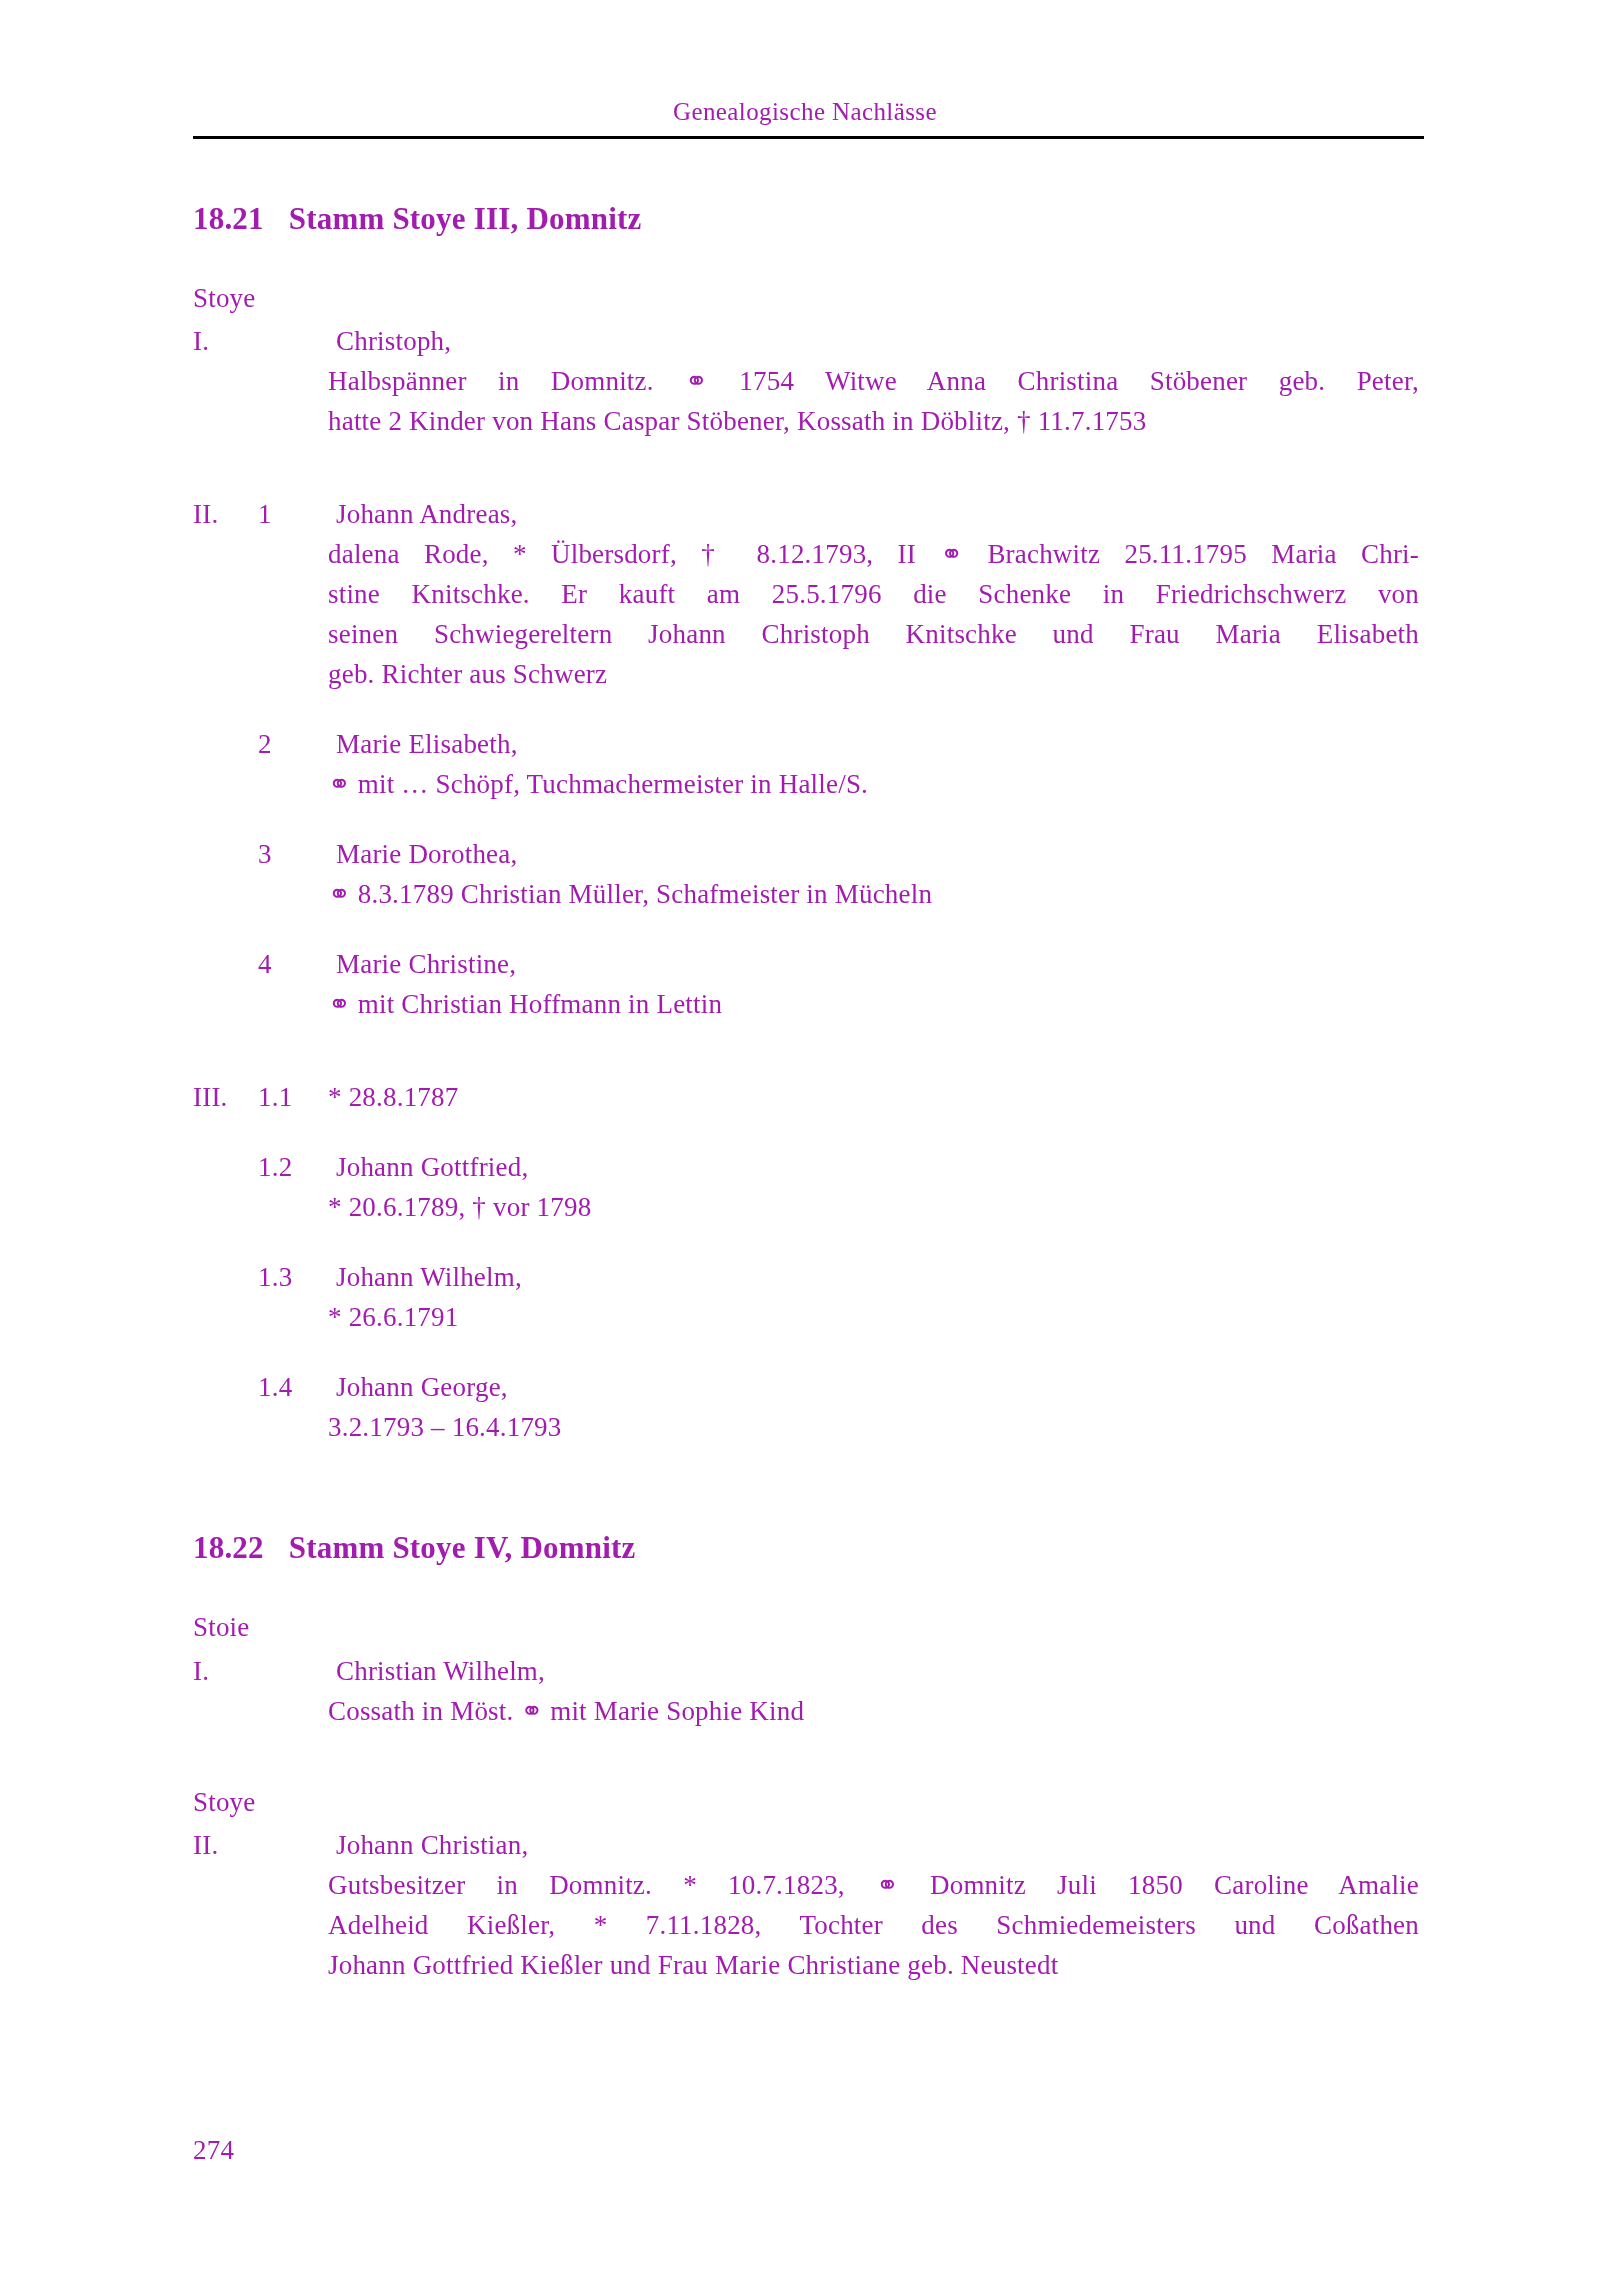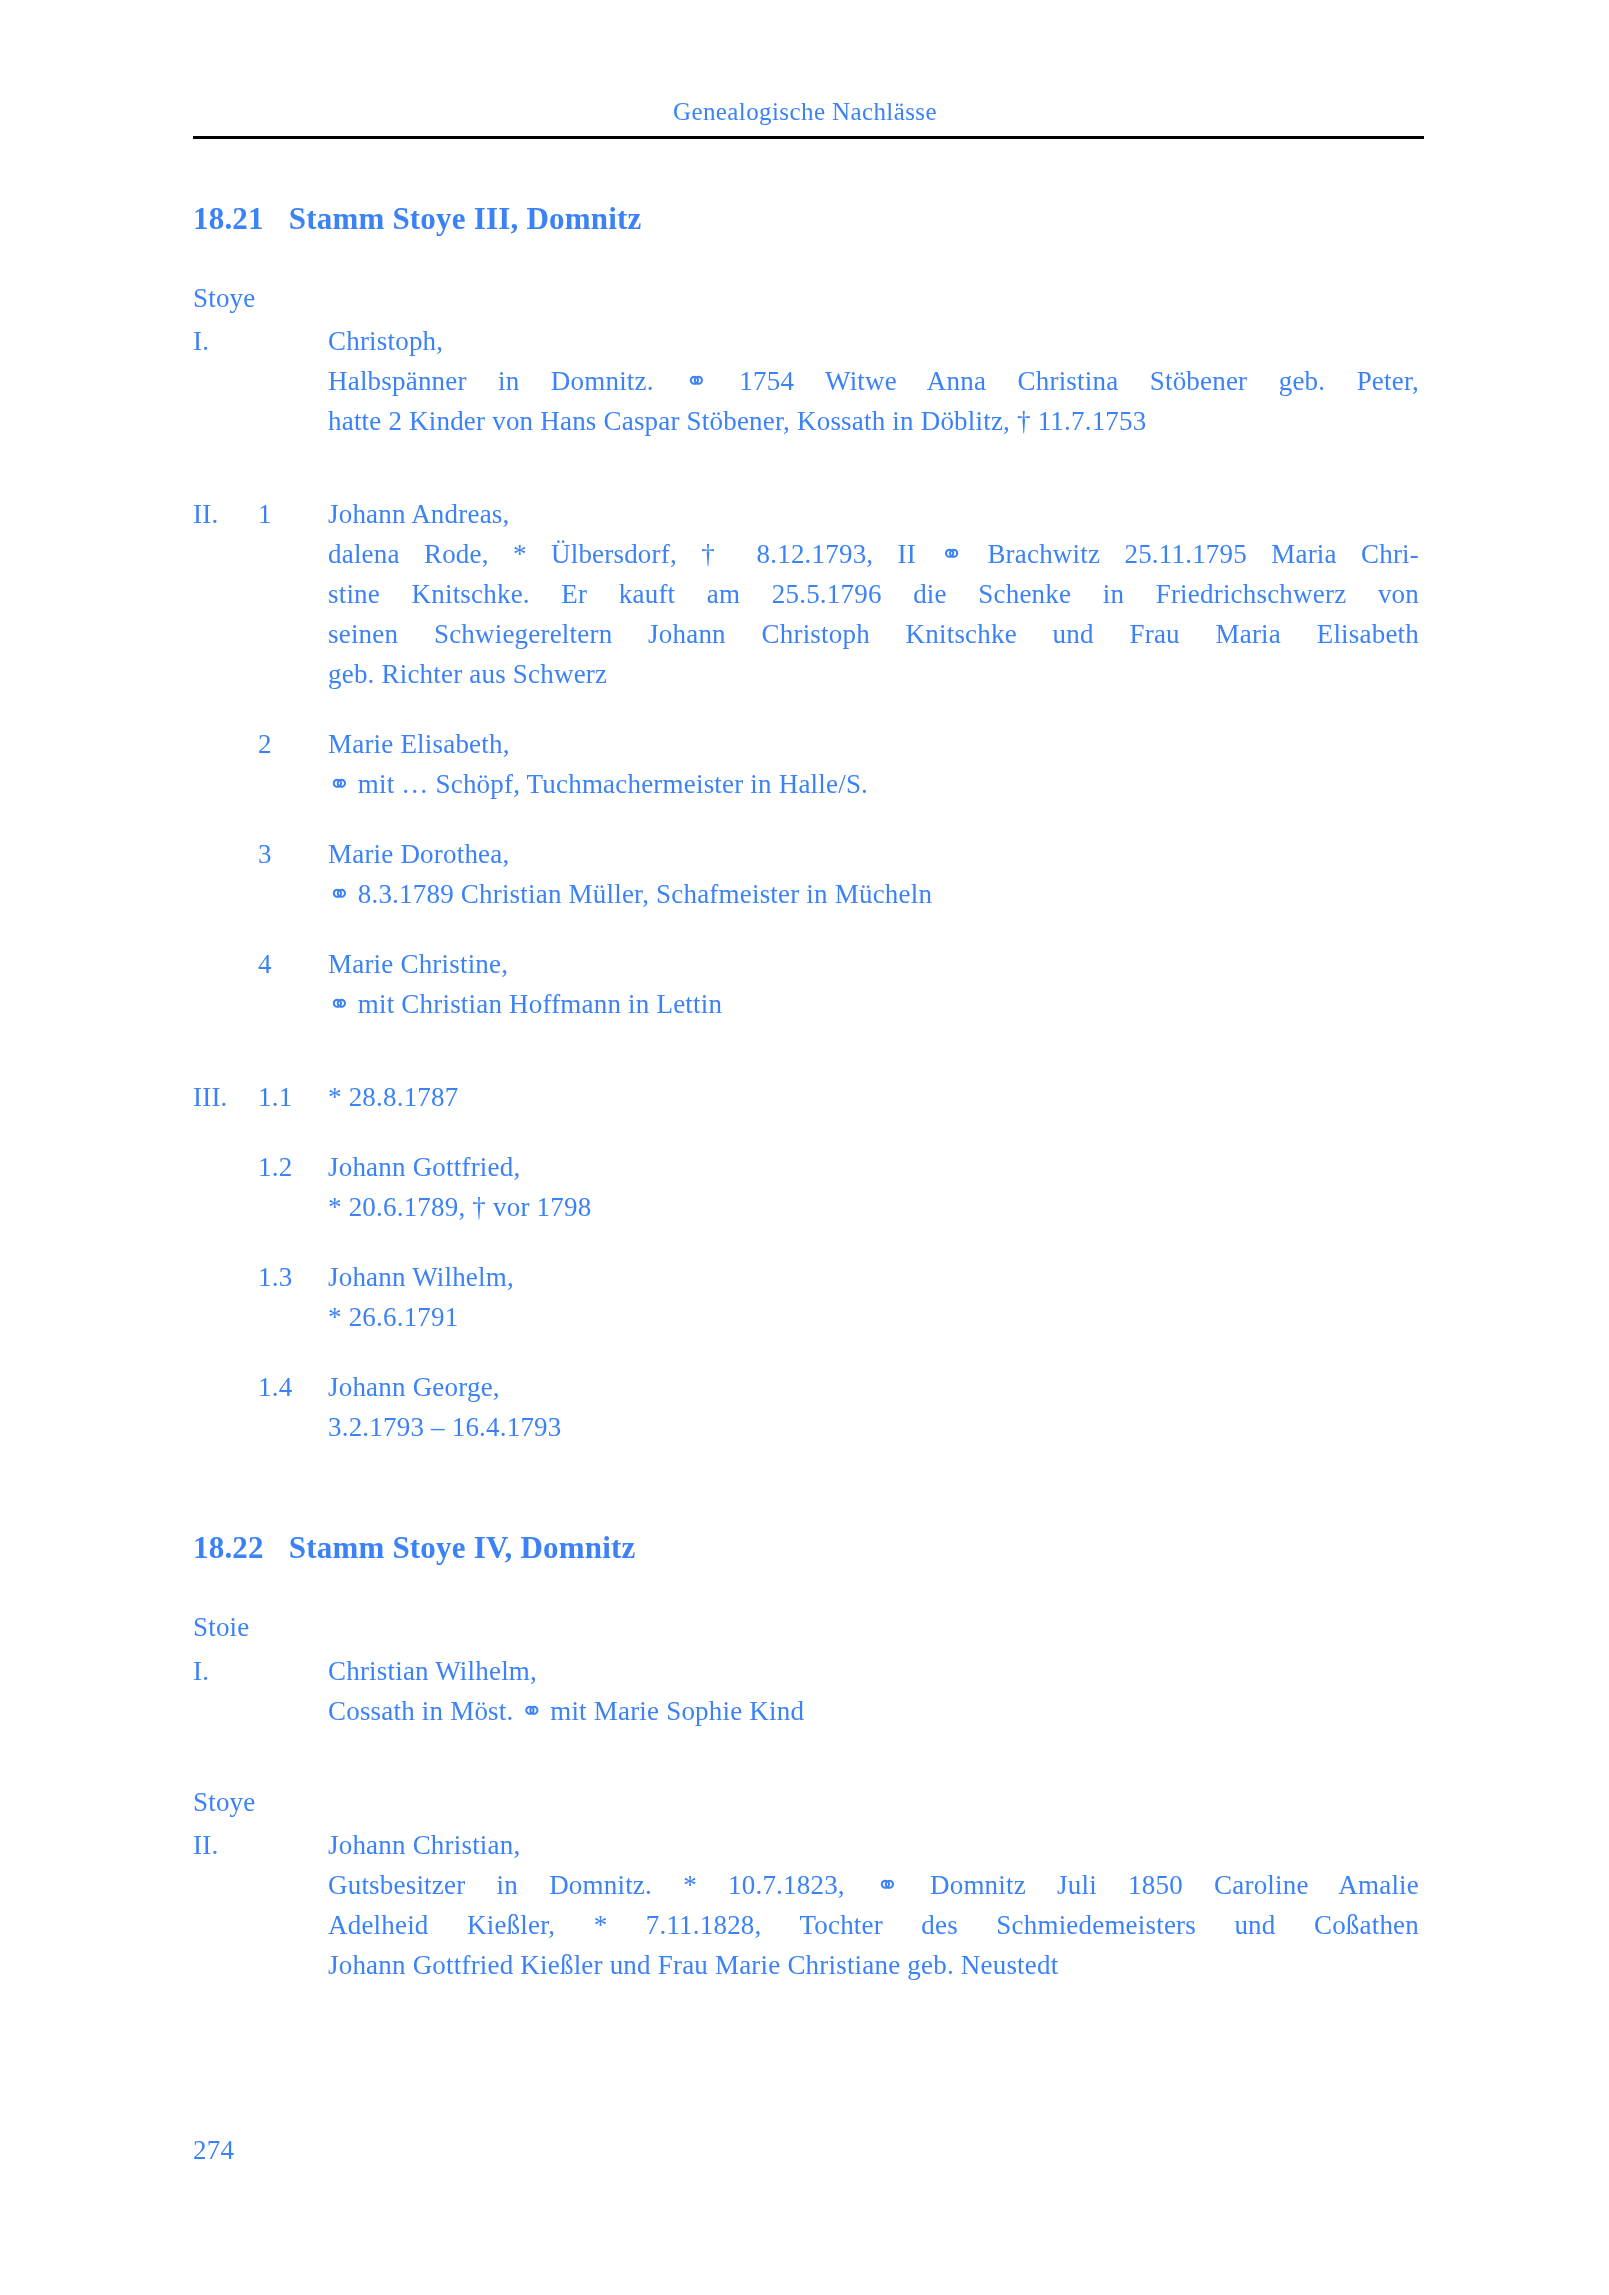--- a/index.html
+++ b/index.html
@@ -2,21 +2,21 @@
 <html style="font-size:13.2px"><head>
 <meta charset="utf-8">
 <style>
   html, body { margin: 0; padding: 0; background: #e8e8e8; }
   .page {
     position: relative;
     width: 1610px;
     height: 2295px;
     margin: 0 auto;
     background: #ffffff;
-    color: #3b82f6;
+    color: #a21caf;
     font-family: "Liberation Serif", "DejaVu Serif", "DejaVu Sans", serif;
     font-size: 27px;
     letter-spacing: 0.2px;
     overflow: hidden;
   }
   .running-header {
     position: absolute;
     top: 97px; left: 0;
     width: 100%;
     text-align: center;
@@ -52,21 +52,21 @@
   .surname-label.spaced { margin-top: 51px; }
   .entry {
     display: grid;
     grid-template-columns: 65px 70px 1fr;
     align-items: start;
   }
   .entry.major { margin-top: 53px; }
   .entry.sub   { margin-top: 30px; }
   .entry.first { margin-top: 3.3px; }
   .col { line-height: 40px; }
-  .entry-name { line-height: 40px; }
+  .entry-name { line-height: 40px; margin-left: 8px; }
   .entry-line { line-height: 40px; }
   .entry-line.justify { text-align: justify; text-align-last: justify; }
   .page-number {
     position: absolute;
     top: 2130px; left: 193px;
     line-height: 40px;
   }
 </style>
 </head>
 <body>

